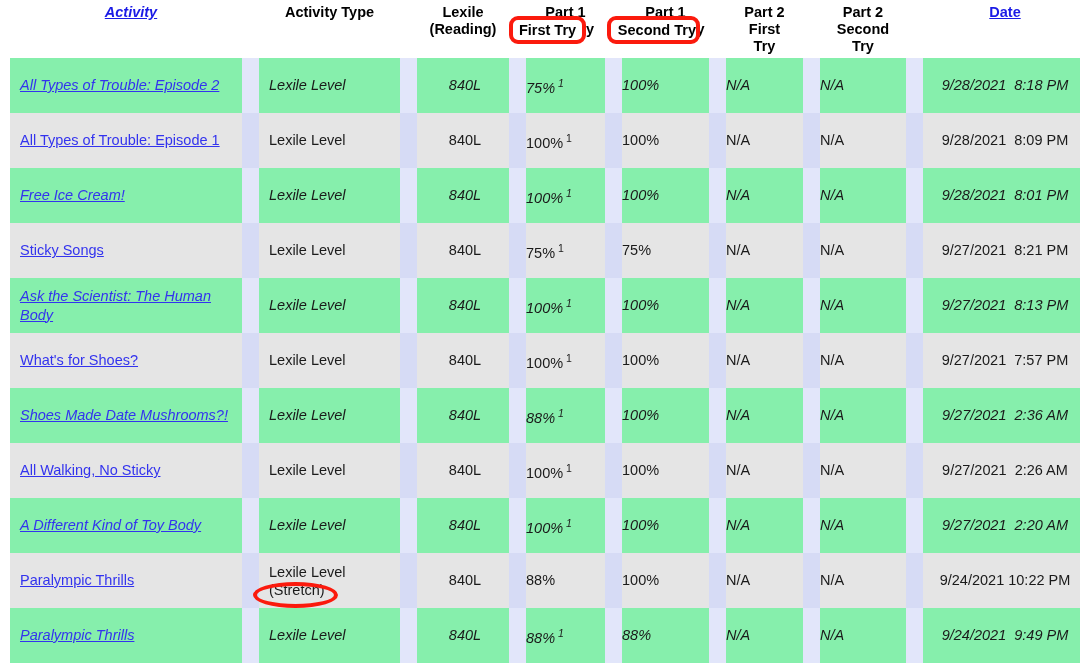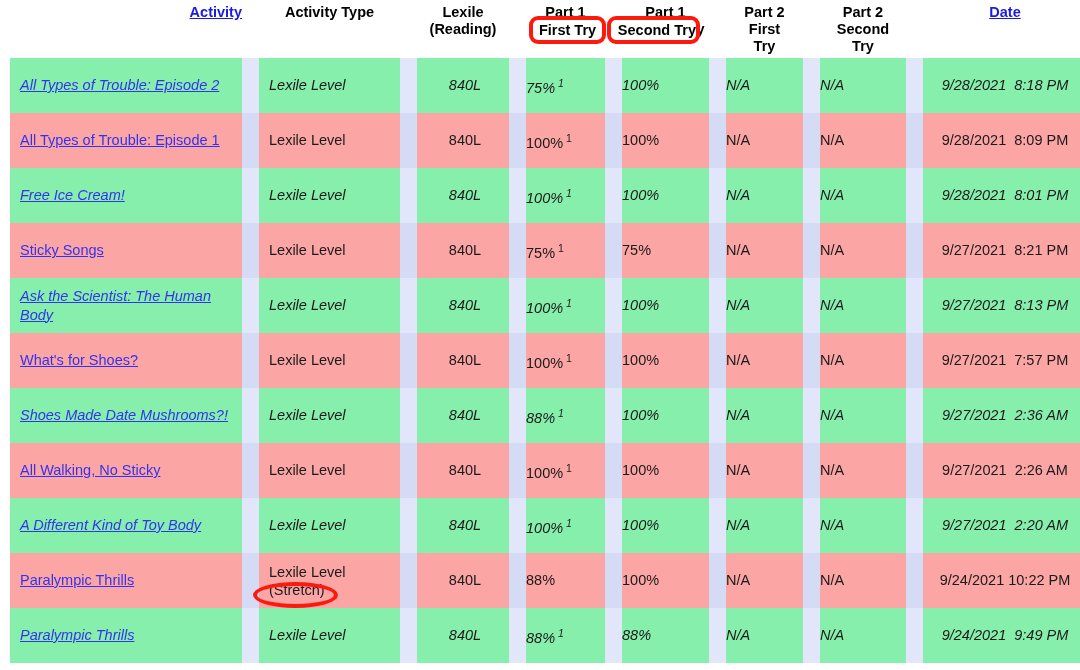--- a/index.html
+++ b/index.html
@@ -52,21 +52,21 @@
     font-weight: bold;
     font-size: 14.5px;
     color: #000000;
     line-height: 17px;
   }
   .hdr-cell {
     padding-top: 4px;
     text-align: center;
     white-space: pre-line;
   }
-  .hdr-left { text-align: right; padding-left: 10px; }
+  .hdr-left { text-align: center; padding-left: 10px; font-style: italic; }
 
   .hdr-link {
     color: #1a1ae6;
     text-decoration: underline;
     font-weight: bold;
     cursor: pointer;
   }
 
   thead tr.header-row { height: 58px; }
 
@@ -74,21 +74,21 @@
   tbody td {
     padding: 0;
     border: 0;
     font-size: 14.5px;
     color: #1a1a1a;
     line-height: 19px;
     vertical-align: middle;
   }
 
   tbody tr.r-light td.data { background: #86efac; font-style: italic; }
-  tbody tr.r-dark  td.data { background: #fca5a5; }
+  tbody tr.r-dark  td.data { background: #e5e5e5; }
   tbody tr.r-light td.spacer { background: #e2e6fa; }
   tbody tr.r-dark  td.spacer { background: #d6dbf5; }
   tbody td.edgepad { background: #ffffff; }
 
   tbody tr { height: 55px; }
 
   td.cell-activity { padding-left: 10px; padding-right: 6px; }
   td.cell-type     { padding-left: 10px; padding-right: 6px; }
   td.cell-lexile   { padding-left: 10px; padding-right: 6px; text-align: center; }
   td.cell-num      { text-align: left; }
@@ -118,21 +118,21 @@
     border-radius: 9px;
     z-index: 30;
     display: flex;
     align-items: center;
     justify-content: center;
     font-weight: bold;
     font-size: 14.5px;
     color: #000000;
     font-family: "Liberation Sans", sans-serif;
   }
-  #annot-first-try  { left: 509px; top: 16px;  width: 77px;  height: 28px; margin-left: 20px; }
+  #annot-first-try  { left: 509px; top: 16px;  width: 77px;  height: 28px; }
   #annot-second-try { left: 607px; top: 16px;  width: 93px;  height: 28px; justify-content: flex-end; }
 
   .annot-ellipse {
     position: absolute;
     box-sizing: border-box;
     border: 4px solid #fb1a0d;
     background: transparent;
     border-radius: 50%;
     z-index: 30;
     pointer-events: none;

